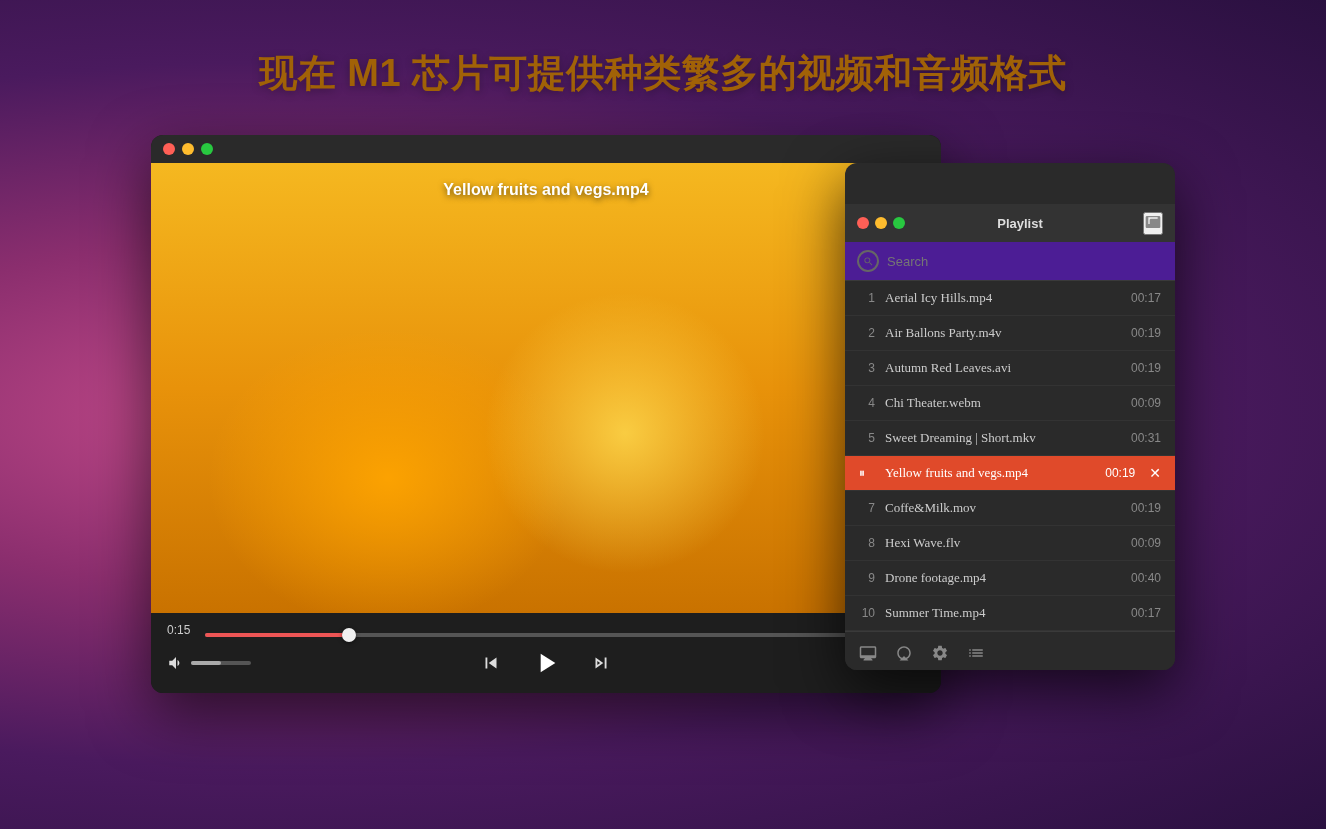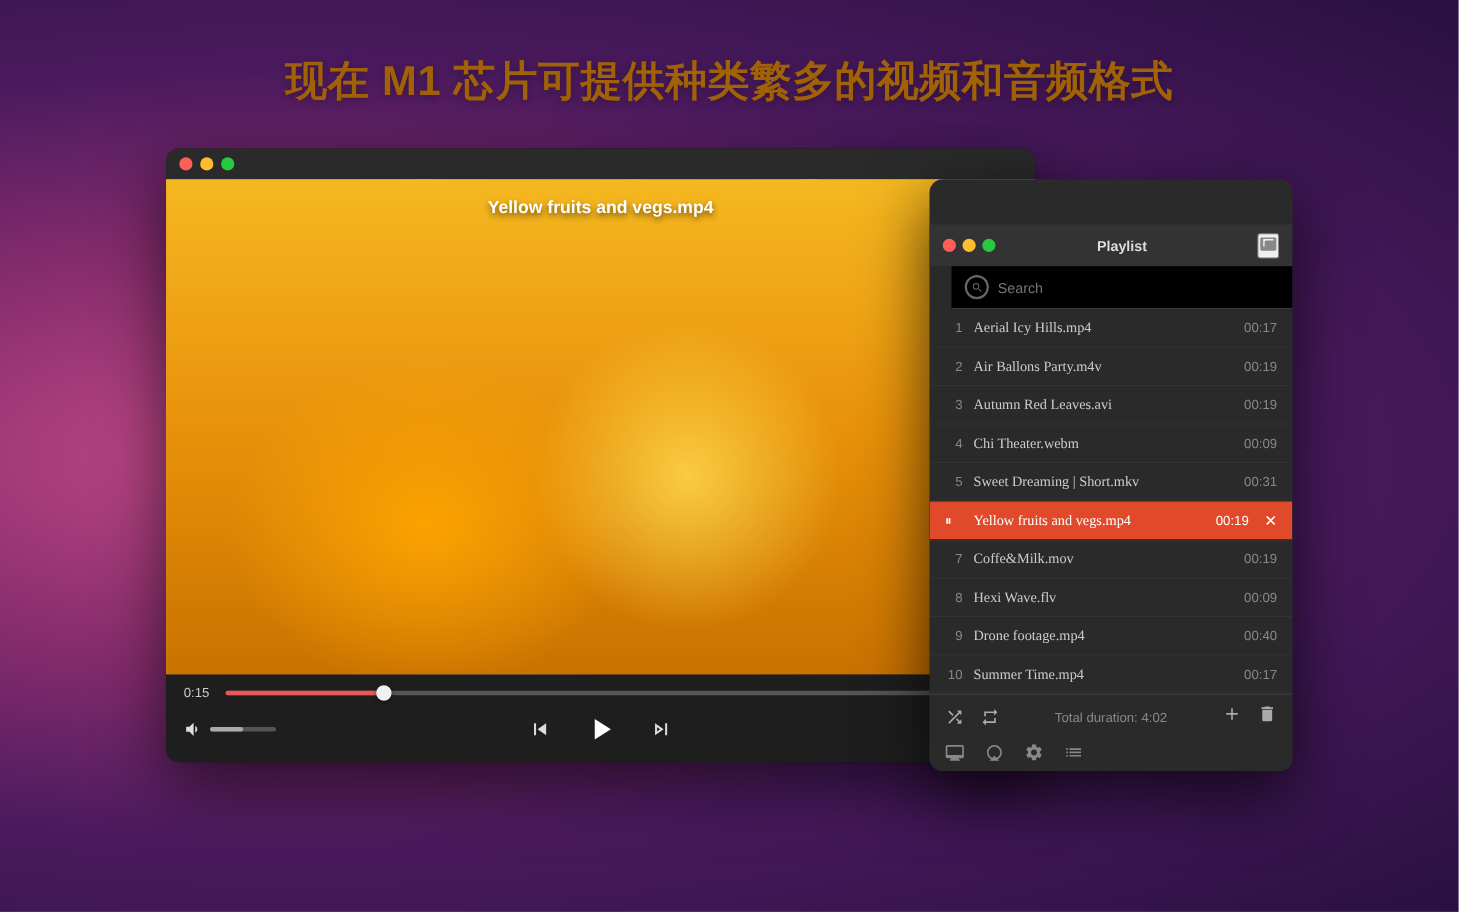--- a/index.html
+++ b/index.html
@@ -127,21 +127,21 @@
     }
 
     
     .player-controls {
       background: #1e1e1e;
       padding: 10px 16px 14px;
     }
 
     .progress-bar-container {
       display: flex;
-      align-items: center;
+      align-items: flex-end;
       gap: 10px;
       margin-bottom: 10px;
     }
 
     .time-label {
       color: #ccc;
       font-size: 12px;
       min-width: 28px;
     }
 
@@ -271,26 +271,25 @@
     }
 
     .pl-pip-btn {
       color: #888;
       font-size: 14px;
       cursor: pointer;
     }
 
     .playlist-search {
       padding: 8px 12px;
-      background: #000000;
+      background: #4c1d95;
       border-bottom: 1px solid #3a3a3a;
       display: flex;
       align-items: center;
       gap: 8px;
-      margin-left: 20px;
     }
 
     .search-icon-circle {
       width: 22px;
       height: 22px;
       border: 2px solid #666;
       border-radius: 50%;
       display: flex;
       align-items: center;
       justify-content: center;
@@ -574,47 +573,20 @@
         <span class="item-duration">00:40</span>
       </div>
         <div class="playlist-item">
         <span class="item-num">10</span>
         <span class="item-name">Summer Time.mp4</span>
         <span class="item-duration">00:17</span>
       </div>
       </div>
 
     <div class="playlist-footer">
-      <div class="footer-top">
-        <div class="footer-btns">
-          <button class="footer-btn">
-            <svg width="18" height="18" viewBox="0 0 24 24" fill="#aaa">
-                <path d="M10.59 9.17L5.41 4 4 5.41l5.17 5.17 1.42-1.41zM14.5 4l2.04 2.04L4 18.59 5.41 20 17.96 7.46 20 9.5V4h-5.5zm.33 9.41l-1.41 1.41 3.13 3.13L14.5 20H20v-5.5l-2.04 2.04-3.13-3.13z"></path>
-              </svg>
-          </button>
-          <button class="footer-btn">
-            <svg width="18" height="18" viewBox="0 0 24 24" fill="#aaa">
-                <path d="M7 7h10v3l4-4-4-4v3H5v6h2V7zm10 10H7v-3l-4 4 4 4v-3h12v-6h-2v4z"></path>
-              </svg>
-          </button>
-        </div>
-        <span class="total-duration">Total duration: 4:02</span>
-        <div class="footer-actions">
-          <button class="footer-action-btn">
-            <svg width="18" height="18" viewBox="0 0 24 24" fill="#aaa">
-                <path d="M19 13h-6v6h-2v-6H5v-2h6V5h2v6h6v2z"></path>
-              </svg>
-          </button>
-          <button class="footer-action-btn">
-            <svg width="18" height="18" viewBox="0 0 24 24" fill="#aaa">
-                <path d="M6 19c0 1.1.9 2 2 2h8c1.1 0 2-.9 2-2V7H6v12zM19 4h-3.5l-1-1h-5l-1 1H5v2h14V4z"></path>
-              </svg>
-          </button>
-        </div>
-      </div>
       <div class="footer-bottom">
         <div class="bottom-icons">
           <button class="bottom-icon-btn">
             <svg width="18" height="18" viewBox="0 0 24 24" fill="#888">
                 <path d="M21 3H3c-1.1 0-2 .9-2 2v12c0 1.1.9 2 2 2h5l-2 2v1h12v-1l-2-2h5c1.1 0 2-.9 2-2V5c0-1.1-.9-2-2-2zm0 12H3V5h18v10z"></path>
               </svg>
           </button>
           <button class="bottom-icon-btn">
             <svg width="18" height="18" viewBox="0 0 24 24" fill="#888">
                 <path d="M6 22h12l-6-6zM12 3C7.03 3 3 7.03 3 12s4.03 9 9 9 9-4.03 9-9-4.03-9-9-9zm0 16c-3.86 0-7-3.14-7-7s3.14-7 7-7 7 3.14 7 7-3.14 7-7 7z"></path>

